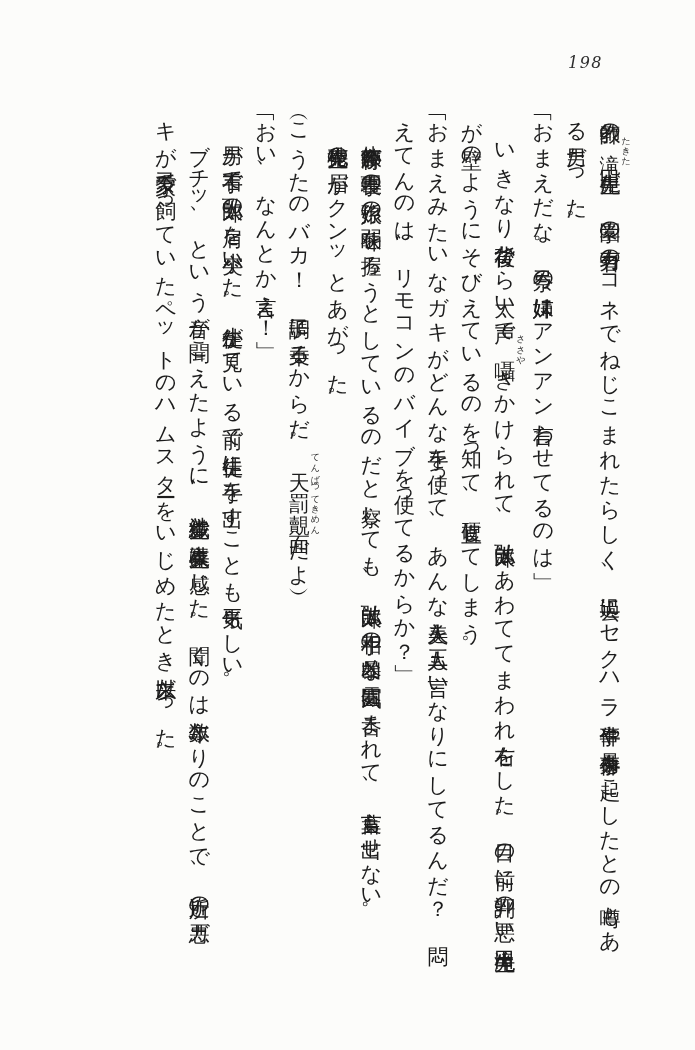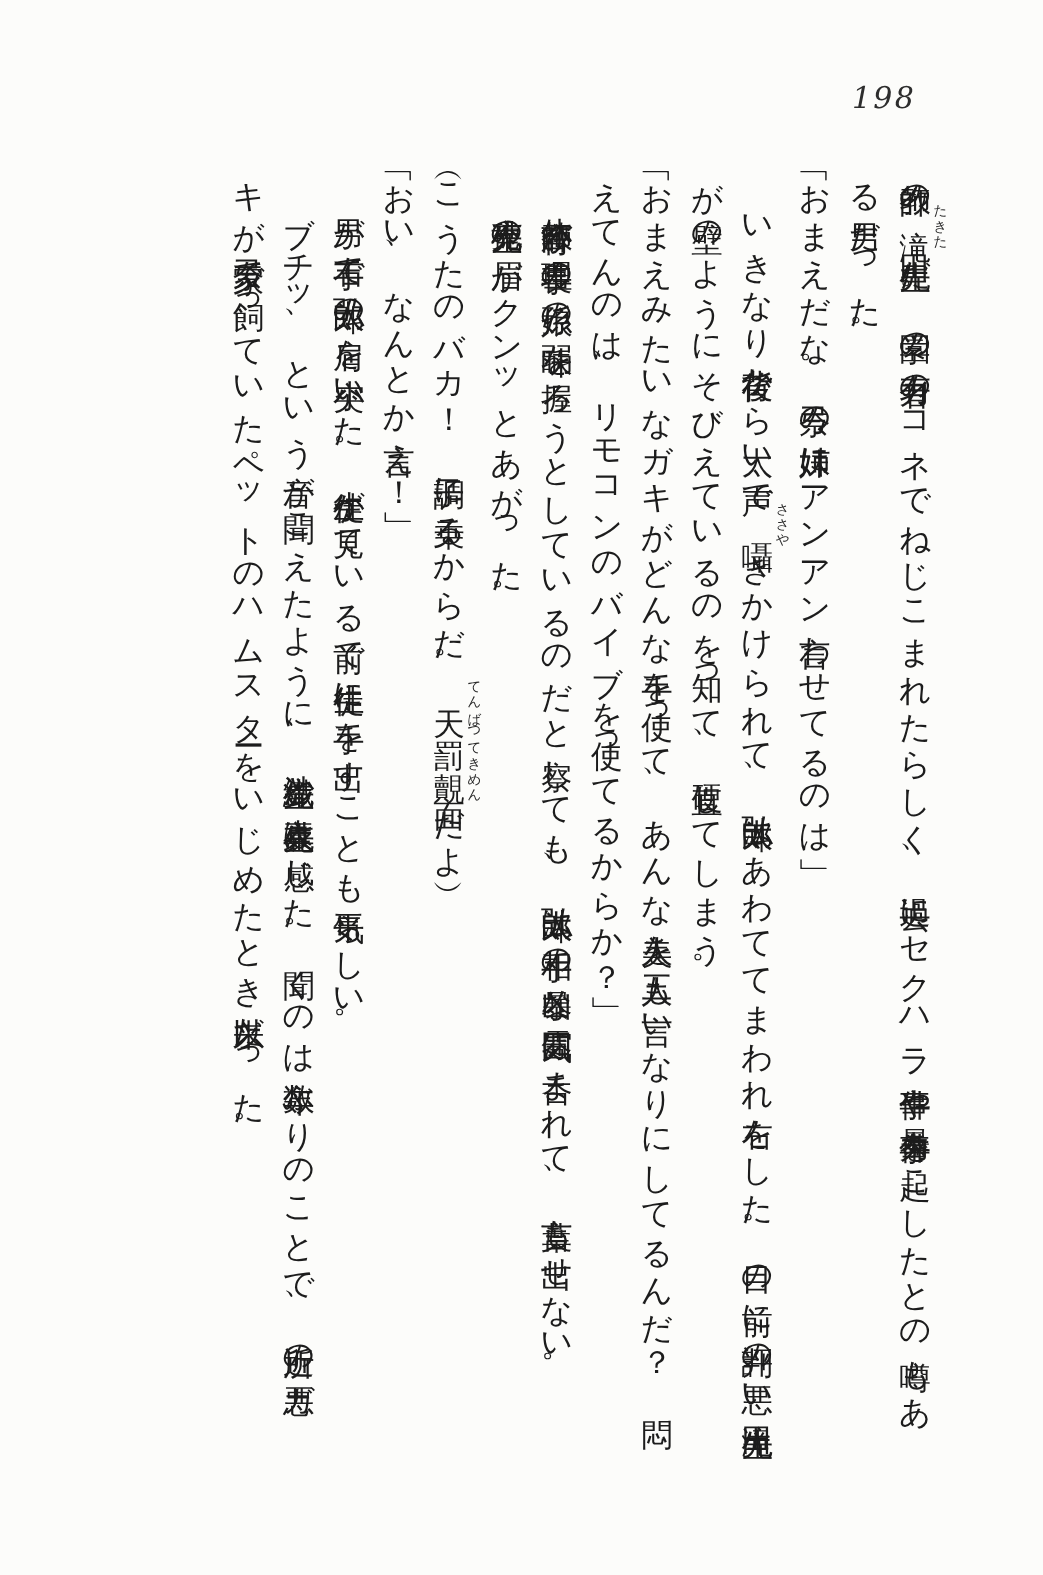--- a/index.html
+++ b/index.html
@@ -17,21 +17,21 @@
   .page {
     position: absolute;
     inset: 0;
   }
   .page-number {
     position: absolute;
     top: 53px;
     left: 568px;
     font-family: "DejaVu Serif", serif;
     font-style: italic;
-    font-size: 20px;
+    font-size: 16px;
     letter-spacing: 1.5px;
     color: #2d2d2d;
   }
   .text-block {
     position: absolute;
     top: 107px;
     right: 64px;
     height: 840px;
     writing-mode: vertical-rl;
     -webkit-writing-mode: vertical-rl;

